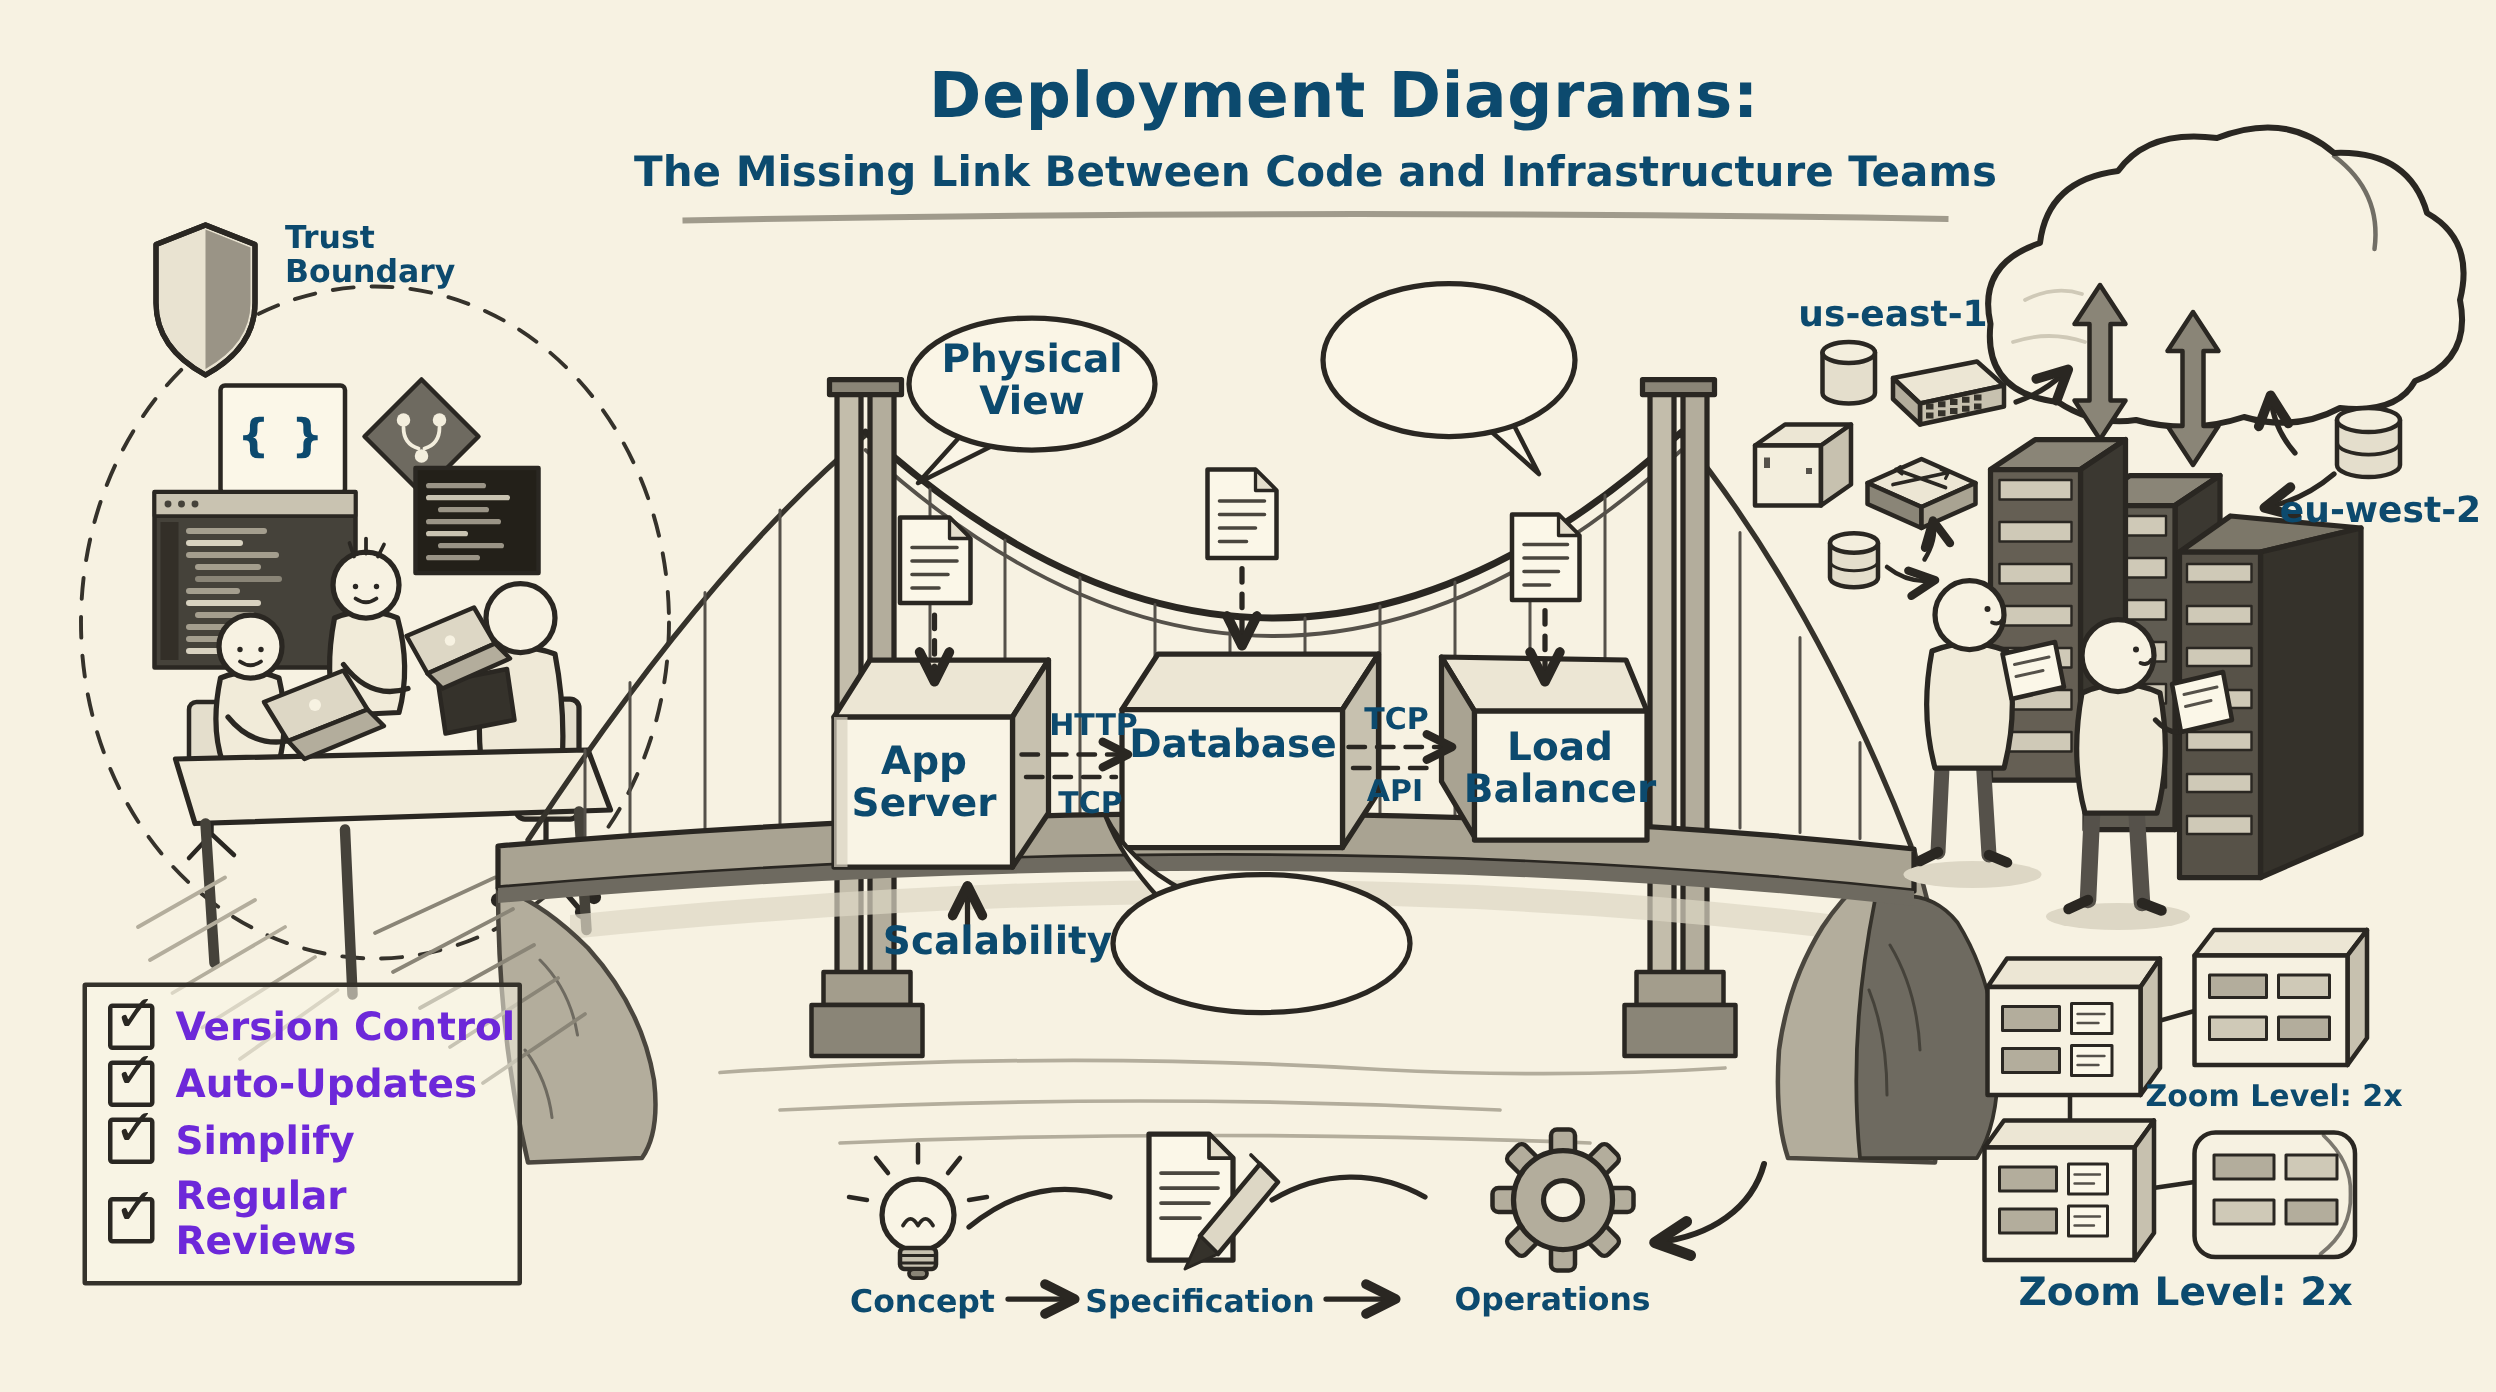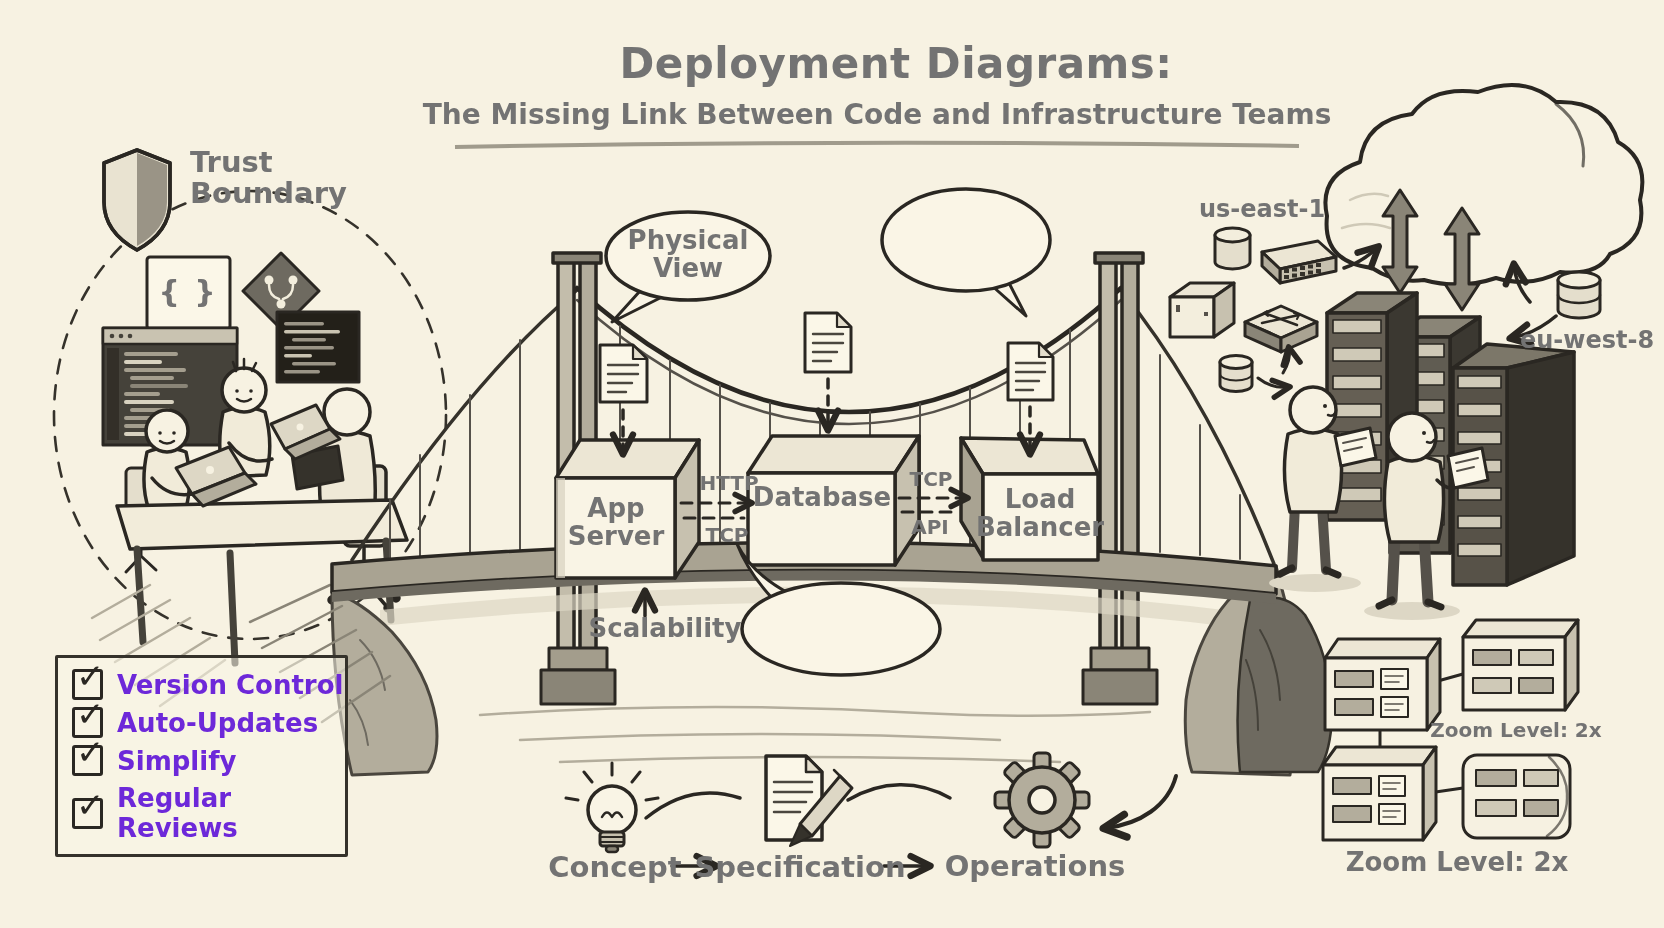--- a/index.html
+++ b/index.html
@@ -1,23 +1,23 @@
 <!DOCTYPE html>
 <html><head>
 <meta charset="utf-8">
 <style>
   html,body{margin:0;padding:0;background:#e8e3d4;}
   .stage{position:relative;width:1664px;height:928px;background:#f7f2e2;overflow:hidden;
          font-family:"DejaVu Sans","Liberation Sans",sans-serif;color:#2a2722;}
   .art{position:absolute;left:0;top:0;width:1664px;height:928px;}
   .lbl{position:absolute;transform:translate(-50%,-50%);text-align:center;font-weight:bold;
-       line-height:1.08;color:#737373;white-space:normal;}
+       line-height:1.08;color:#0c4a6e;white-space:normal;}
   .fs45{font-size:42px;letter-spacing:.5px;}
   .fs28{font-size:28px;}
-  .fs29{font-size:29px;}
+  .fs29{font-size:21px;}
   .fs27{font-size:26px;}
   .fs26{font-size:20px;}
   .fs25{font-size:24px;}
   .left-align{transform:none;text-align:left;}
   .checklist{position:absolute;left:55px;top:655px;width:293px;height:202px;
              border:3.5px solid #35322b;border-radius:2px;background:rgba(250,245,230,.55);
              display:flex;flex-direction:column;justify-content:space-evenly;padding:4px 0 4px 14px;
              box-sizing:border-box;}
   .chk-row{display:flex;align-items:center;gap:14px;}
   .cb{position:relative;width:25px;height:25px;border:3.5px solid #2a2722;border-radius:3px;flex:0 0 auto;}
@@ -487,21 +487,21 @@
 <div class="lbl fs27" style="left:616px;top:522px;width:110px;">App Server</div>
 <div class="lbl fs27" style="left:822px;top:497px;width:160px;">Database</div>
 <div class="lbl fs27" style="left:1040px;top:513px;width:130px;">Load Balancer</div>
 
 <div class="lbl fs26" style="left:729px;top:484px;">HTTP</div>
 <div class="lbl fs26" style="left:727px;top:536px;">TCP</div>
 <div class="lbl fs26" style="left:931px;top:480px;">TCP</div>
 <div class="lbl fs26" style="left:930px;top:528px;">API</div>
 
 <div class="lbl fs25" style="left:1262px;top:210px;white-space:nowrap;">us-east-1</div>
-<div class="lbl fs25" style="left:1587px;top:341px;white-space:nowrap;">eu-west-8</div>
+<div class="lbl fs25" style="left:1587px;top:341px;white-space:nowrap;">eu-west-2</div>
 
 <div class="lbl fs26" style="left:1516px;top:731px;white-space:nowrap;">Zoom Level: 2x</div>
 <div class="lbl fs27" style="left:1457px;top:862px;white-space:nowrap;">Zoom Level: 2x</div>
 
 <div class="lbl fs29" style="left:615px;top:868px;white-space:nowrap;">Concept</div>
 <div class="lbl fs29" style="left:800px;top:868px;white-space:nowrap;">Specification</div>
 <div class="lbl fs29" style="left:1035px;top:867px;white-space:nowrap;">Operations</div>
 
 <div class="checklist">
   <div class="chk-row">

